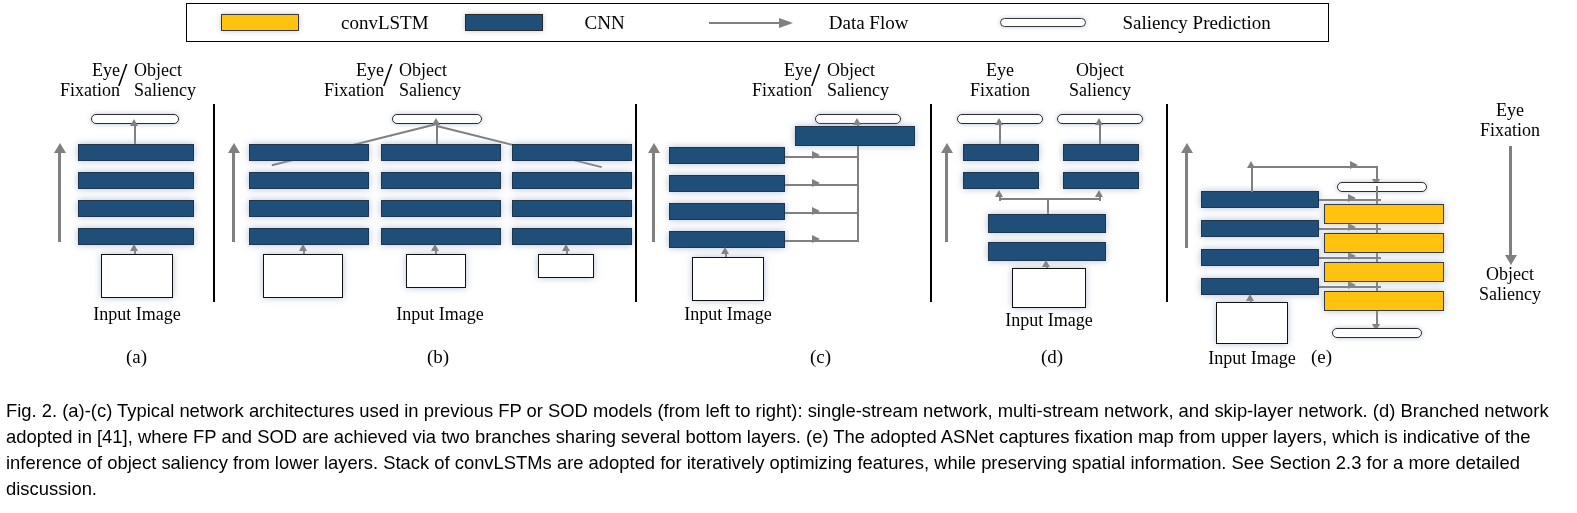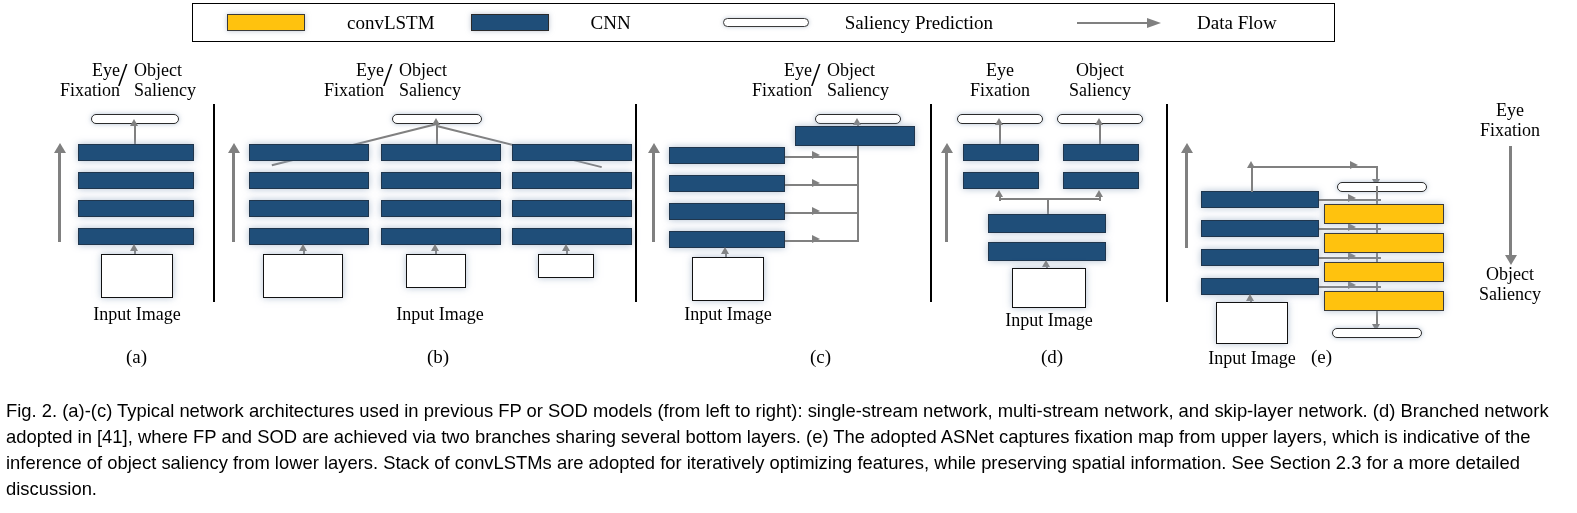--- a/index.html
+++ b/index.html
@@ -8,21 +8,21 @@
     width:1577px; height:513px;
     background:#ffffff;
     font-family:"Liberation Serif", serif;
     color:#000;
     overflow:hidden;
     position:relative;
   }
 
   
   #legend {
-    position:absolute; left:192px; top:3px; width:1143px; height:39px;
+    position:absolute; left:186px; top:3px; width:1143px; height:39px;
     border:1px solid #000; background:#fff;
     display:flex; align-items:center;
   }
   .legend-item { display:flex; align-items:center; height:100%; }
   .legend-label { font-size:19px; font-family:"Liberation Serif", serif; white-space:nowrap; }
 
   .swatch-lstm {
     width:78px; height:17px; background:#FFC20E;
     border:1.5px solid #3a3a3a;
     box-shadow:0 0 5px rgba(150,165,185,.65);
@@ -127,27 +127,27 @@
 
 <div id="legend">
   <div class="legend-item" style="margin-left:34px;">
     <span class="swatch-lstm"></span>
     <span class="legend-label" style="margin-left:42px;">convLSTM</span>
   </div>
   <div class="legend-item" style="margin-left:36px;">
     <span class="swatch-cnn"></span>
     <span class="legend-label" style="margin-left:42px;">CNN</span>
   </div>
+  <div class="legend-item" style="margin-left:84px;">
+    <span class="swatch-flow"></span>
+    <span class="legend-label" style="margin-left:34px;">Data Flow</span>
+  </div>
   <div class="legend-item" style="margin-left:92px;">
     <span class="swatch-pred"></span>
     <span class="legend-label" style="margin-left:36px;">Saliency Prediction</span>
-  </div>
-  <div class="legend-item" style="margin-left:84px;">
-    <span class="swatch-flow"></span>
-    <span class="legend-label" style="margin-left:34px;">Data Flow</span>
   </div>
 </div>
 
 <div id="diagram">
 
   <div>
     <div class="dlabel left" style="left:48px; top:14px; width:72px;">Eye</div>
     <div class="dlabel left" style="left:28px; top:34px; width:92px;">Fixation</div>
     <div class="slash" style="left:118px; top:12px;">/</div>
     <div class="dlabel" style="left:134px; top:14px; width:84px; text-align:left;">Object</div>

